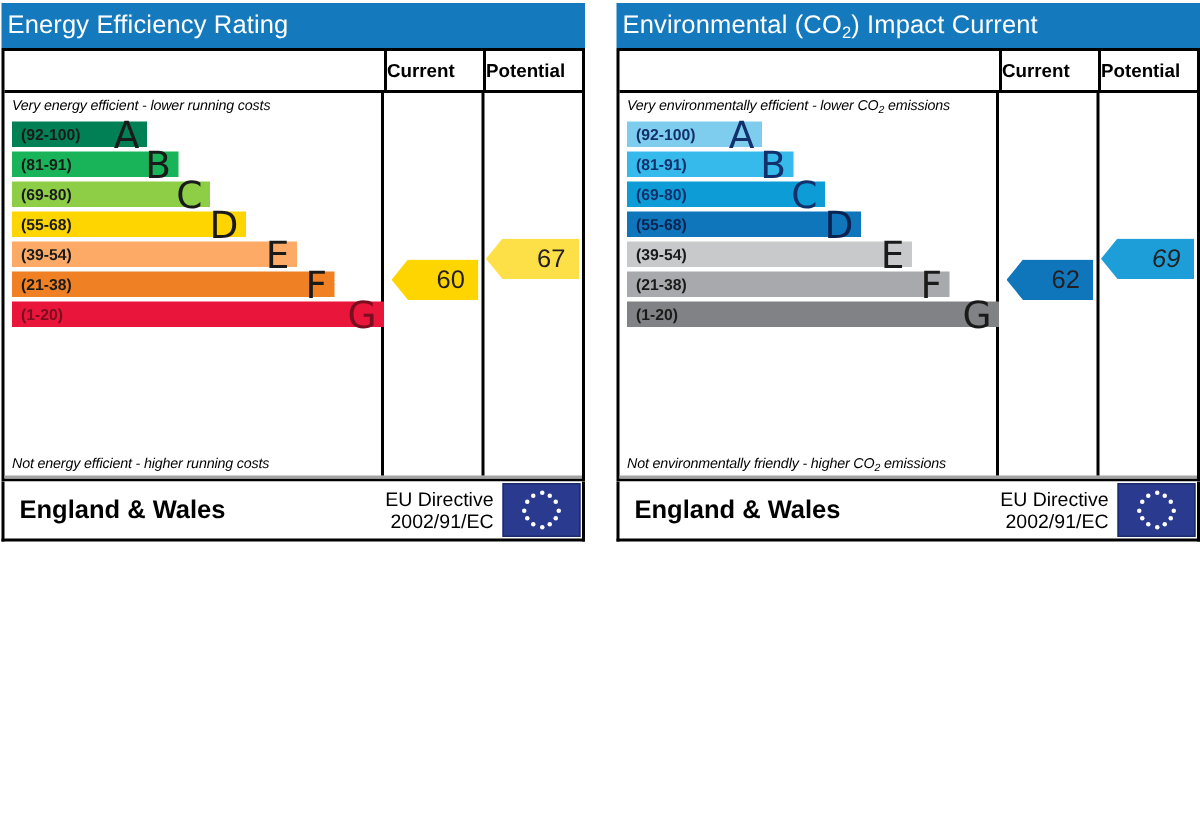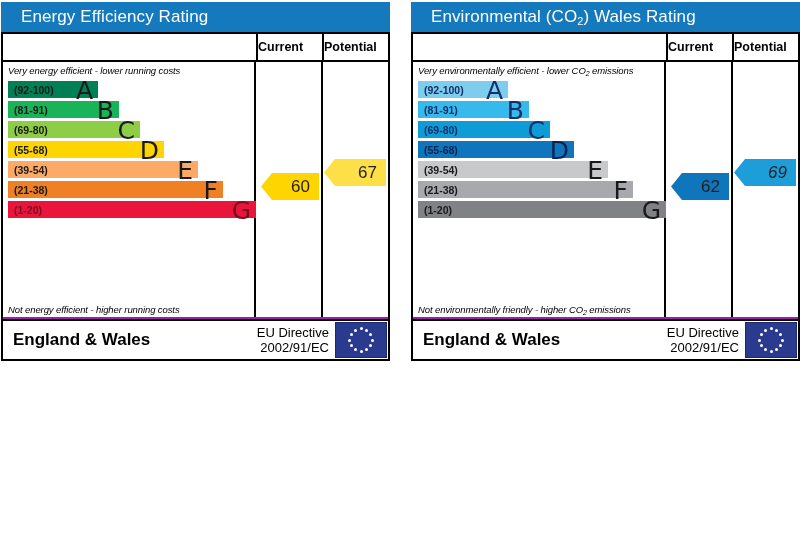--- a/index.html
+++ b/index.html
@@ -27,21 +27,21 @@
   #epc-energy { left: 1px; }
   #epc-co2 { left: 411px; }
 
   
   .title-bar {
     height: 30px;
     background: #1479bd;
     color: #ffffff;
     font-size: 17px;
     line-height: 30px;
-    padding-left: 20px;
+    padding-left: 4px;
     box-sizing: border-box;
     white-space: nowrap;
     overflow: hidden;
     letter-spacing: 0.1px;
   }
   .title-bar sub {
     font-size: 11px;
     vertical-align: baseline;
     position: relative;
     top: 3px;
@@ -70,21 +70,21 @@
     line-height: 26px;
     color: #000;
     box-sizing: border-box;
   }
   .col-head .ch.second { border-left: 2px solid #000; }
 
   .body-row {
     display: flex;
     height: 257px;
     box-sizing: border-box;
-    border-bottom: 2px solid #a21caf;
+    border-bottom: 2px solid #a3a3a3;
   }
   .bands-col {
     flex: 0 0 253px;
     border-right: 2px solid #000;
     box-sizing: border-box;
     position: relative;
   }
   .meter-col {
     flex: 1 1 0;
     position: relative;
@@ -277,21 +277,21 @@
           <span class="star" style="left: 13.5407px; top: 21.25px; background: rgb(255, 255, 255);"></span>
           <span class="star" style="left: 12px; top: 15.5px; background: rgb(255, 255, 255);"></span>
           <span class="star" style="left: 13.5407px; top: 9.75px; background: rgb(255, 255, 255);"></span>
           <span class="star" style="left: 17.75px; top: 5.54071px; background: rgb(255, 255, 255);"></span>
         </div>
     </div>
   </div>
 
   <div class="epc" id="epc-co2">
     <div class="title-bar">
-      <span>Environmental (CO</span><sub>2</sub><span>) Wales Rating</span>
+      <span>Environmental (CO</span><sub>2</sub><span>) Impact Current</span>
     </div>
     <div class="frame">
       <div class="col-head">
         <div class="spacer"></div>
         <div class="ch">Current</div>
         <div class="ch second">Potential</div>
       </div>
       <div class="body-row">
         <div class="bands-col">
           <div class="edge-note">

